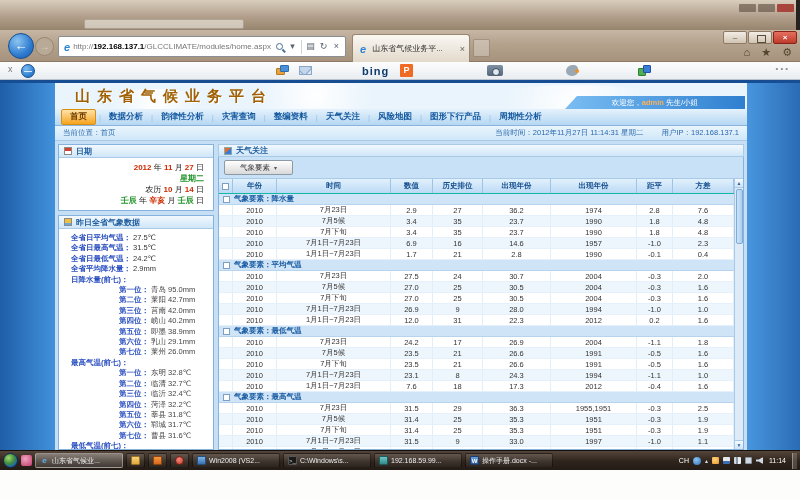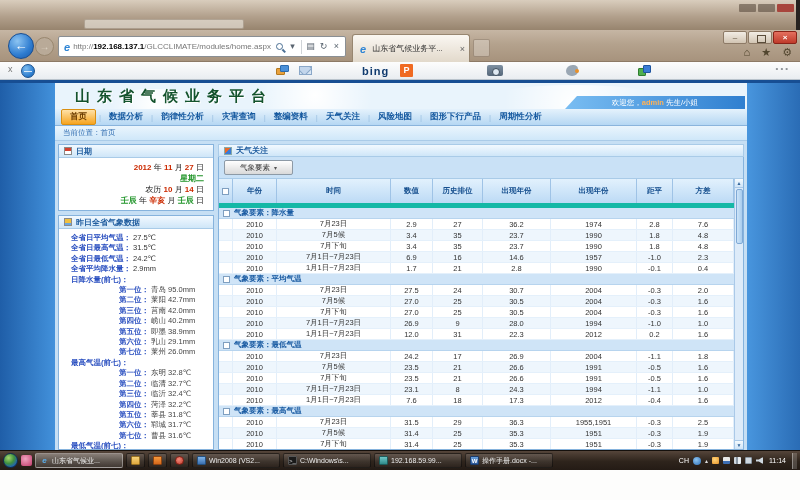--- a/index.html
+++ b/index.html
@@ -64,21 +64,21 @@
 .viewport{position:absolute;left:0;top:80px;width:800px;height:370px;background:linear-gradient(90deg,#1f5ea8,#4392dc 7%,#4a98e0 93%,#2a6cb5);overflow:hidden}
 .top-line{position:absolute;left:0;top:0;width:800px;height:3px;background:#174e93}
 .content{position:absolute;left:55px;top:3px;width:692px;height:367px;background:#fff;display:flex;flex-direction:column}
 
 
 .page-header{position:relative;height:26px;background:#e9f4fc;overflow:hidden;flex:0 0 auto}
 .cloud{position:absolute;border-radius:50%;background:radial-gradient(circle,#ffffff 0%,rgba(255,255,255,0) 70%)}
 .cl1{left:180px;top:-8px;width:160px;height:40px}
 .cl2{left:420px;top:2px;width:200px;height:36px}
 .cl3{left:40px;top:6px;width:120px;height:30px}
-.page-title{position:absolute;left:20px;top:4px;font-size:15px;font-weight:bold;color:#14532d;letter-spacing:7px;text-shadow:1px 1px 0 #fff}
+.page-title{position:absolute;left:20px;top:4px;font-size:15px;font-weight:bold;color:#a16207;letter-spacing:7px;text-shadow:1px 1px 0 #fff}
 .welcome{position:absolute;right:2px;bottom:0;width:180px;height:13px;background:linear-gradient(90deg,#79bdf2,#2f7fd0);clip-path:polygon(12px 0,100% 0,100% 100%,0 100%);color:#fff;font-size:7.5px;line-height:13px;text-align:center;white-space:nowrap}
 .welcome .usr{color:#ffb257;font-weight:bold}
 
 
 .nav{height:17px;background:linear-gradient(180deg,#e5f2fc,#b5d7f3);border-bottom:1px solid #8ab4dc;display:flex;align-items:center;padding-left:6px;flex:0 0 auto;white-space:nowrap}
 .nav-item{padding:1px 8px;font-size:8.5px;font-weight:bold;color:#14589f}
 .nav-item.active{background:linear-gradient(180deg,#ffe2a8,#f6a41f);border:1px solid #d98f12;border-radius:2px;color:#6b3c00;margin-right:3px}
 .nav-sep{color:#9cc0e2;font-size:8px}
 
 
@@ -110,21 +110,21 @@
 
 
 .main{flex:1;display:flex;flex-direction:column;overflow:hidden}
 .m-title{height:13px;background:linear-gradient(180deg,#f2f9ff,#cfe6f8);border:1px solid #a9cbe8;display:flex;align-items:center;gap:4px;padding:0 5px;font-size:8px;font-weight:bold;color:#1f5c9e;flex:0 0 auto}
 .m-glyph{width:8px;height:8px;background:linear-gradient(135deg,#e86a2a 0 4px,#3a7bd5 4px);border:1px solid #8aa;flex:0 0 auto}
 .main-box{flex:1;border:1px solid #86b3dd;border-top:none;background:#fff;position:relative;overflow:hidden;display:flex;flex-direction:column}
 .toolbar{height:22px;background:#c9e1f6;border-bottom:1px solid #a9cbe8;display:flex;align-items:center;padding:0 5px;flex:0 0 auto}
 .elem-btn{height:15px;padding:0 15px;font-size:7.5px;background:linear-gradient(180deg,#ffffff,#d9d9d9);border:1px solid #8d9aa6;border-radius:2px;color:#333;display:inline-flex;align-items:center;gap:4px}
 .elem-btn .arr{font-size:6px;color:#555}
 .table-wrap{flex:1;margin-right:9px;overflow:hidden;display:flex;flex-direction:column}
-.thead{height:29px;display:flex;flex:0 0 auto;border-bottom:5px solid #14b8a6}
+.thead{height:15px;display:flex;flex:0 0 auto;border-bottom:1px solid #14b8a6}
 .th{background:linear-gradient(180deg,#e2f1fd,#bcdaf5);border-right:1px solid #9fc3e6;font-size:7.5px;font-weight:bold;color:#17508f;display:flex;align-items:center;justify-content:center;white-space:nowrap;overflow:hidden}
 .tbody{flex:1;overflow:hidden}
 .group-row{height:11px;background:#cfe4f7;border-bottom:1px solid #b7d4ee;display:flex;align-items:center;gap:4px;padding-left:4px;font-size:7.5px;font-weight:bold;color:#1b5ca3;white-space:nowrap}
 .cb{width:7px;height:7px;background:#fff;border:1px solid #7f9fc0;flex:0 0 auto}
 .tr{height:11px;display:flex;border-bottom:1px solid #e4f0fb}
 .tr.alt{background:#eef6fd}
 .td{font-size:7.5px;color:#333;border-right:1px solid #e2eefa;display:flex;align-items:center;justify-content:center;white-space:nowrap;overflow:hidden}
 .c0{width:14px;flex:0 0 auto}
 .c1{width:44px;flex:0 0 auto}
 .c2{width:114px;flex:0 0 auto}
@@ -264,20 +264,24 @@
           <span class="nav-sep">|</span>
           <span class="nav-item">风险地图</span>
           <span class="nav-sep">|</span>
           <span class="nav-item">图形下行产品</span>
           <span class="nav-sep">|</span>
           <span class="nav-item">周期性分析</span>
         </div>
 
       <div class="crumb">
         <span>当前位置：首页</span>
+        <span class="crumb-right">
+          <span>当前时间：2012年11月27日 11:14:31 星期二</span>
+          <span>用户IP：192.168.137.1</span>
+        </span>
       </div>
 
       <div class="body-row">
         <div class="sidebar">
           <div class="panel cal">
             <div class="p-head">
               <span class="cal-glyph"></span>
               <span>日期</span>
             </div>
             <div class="cal-body">

